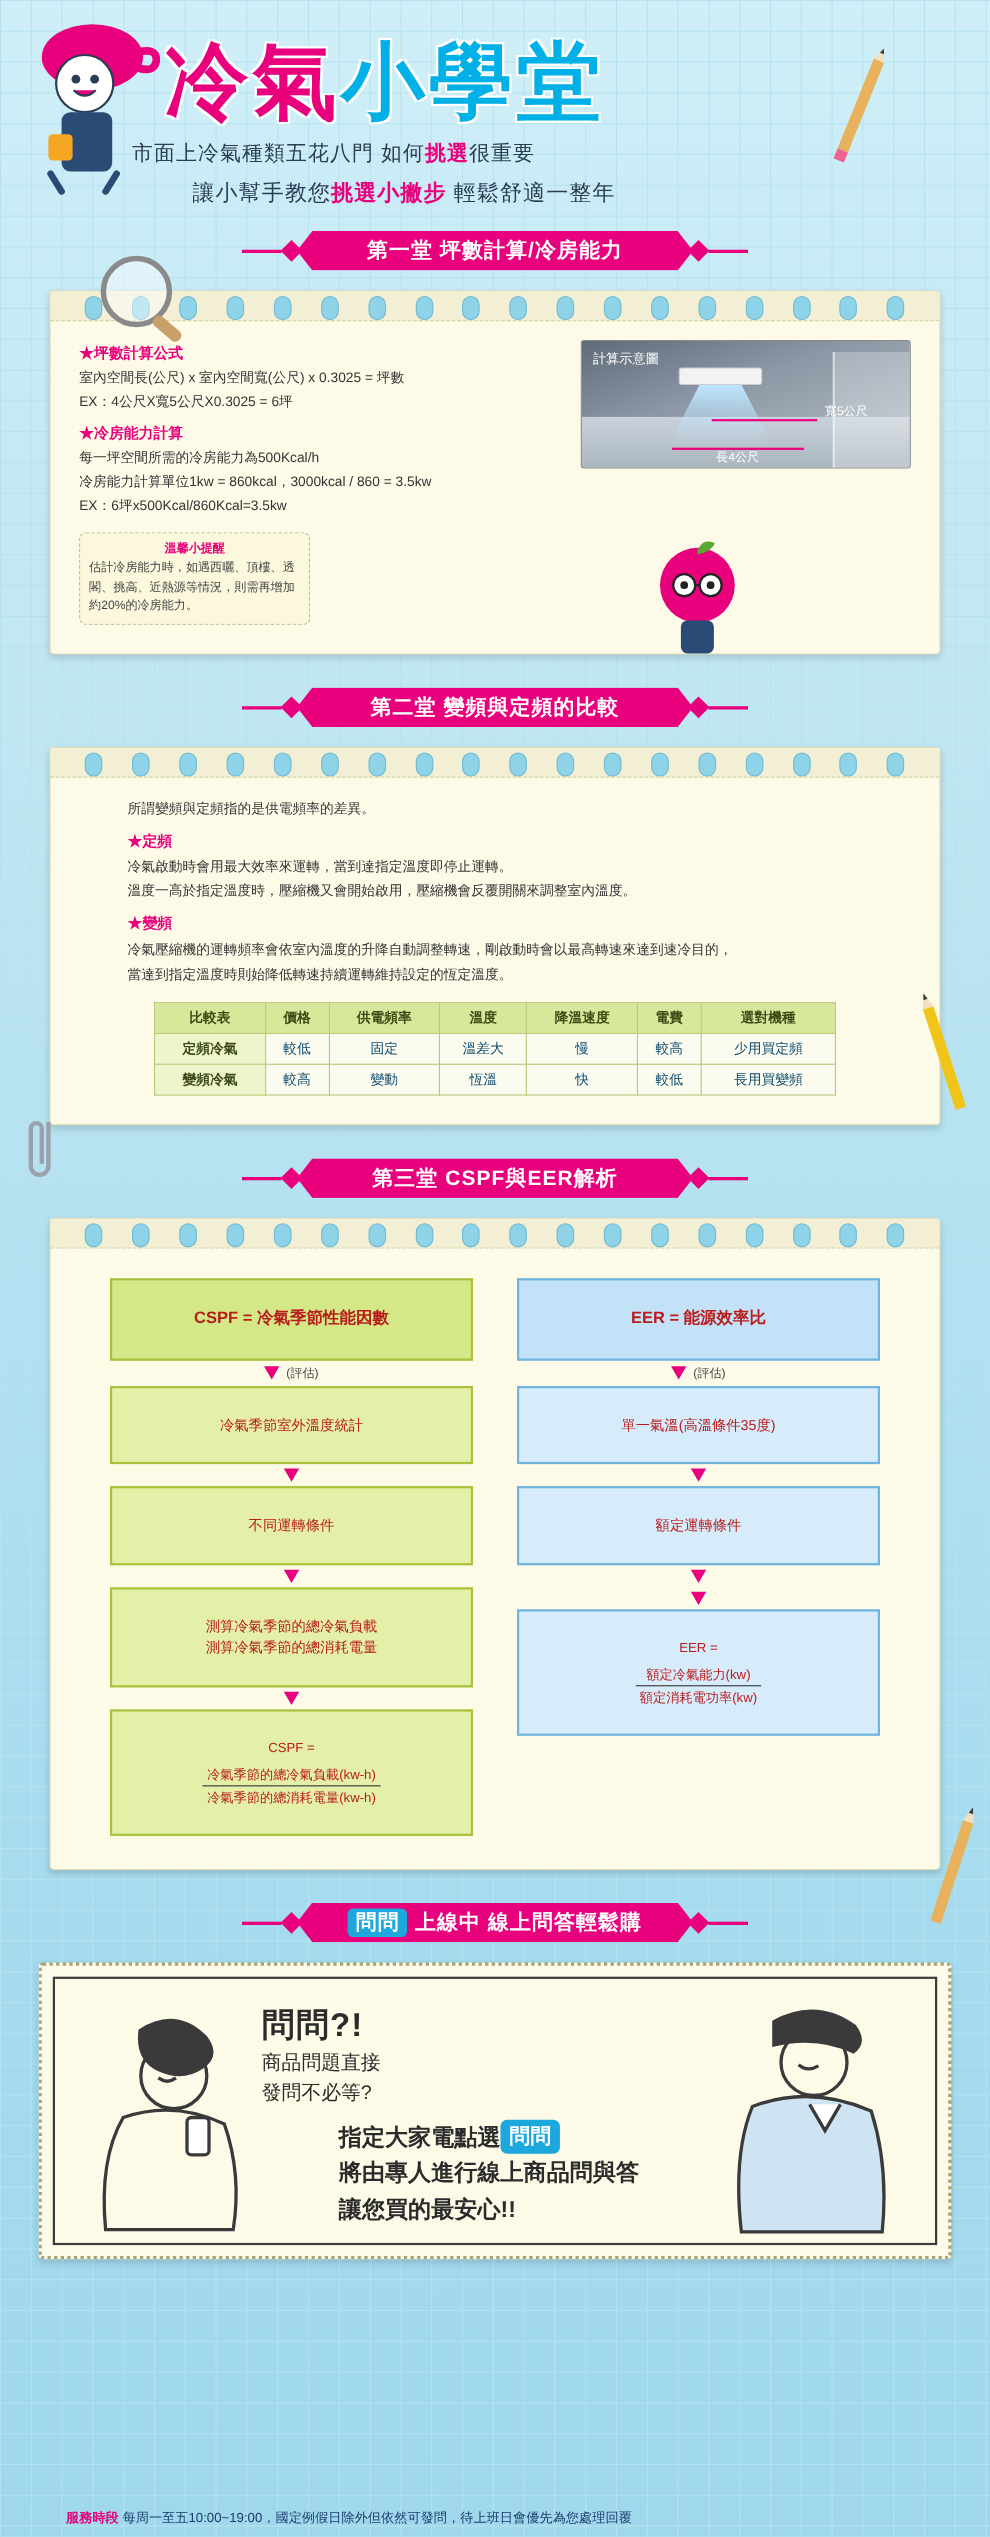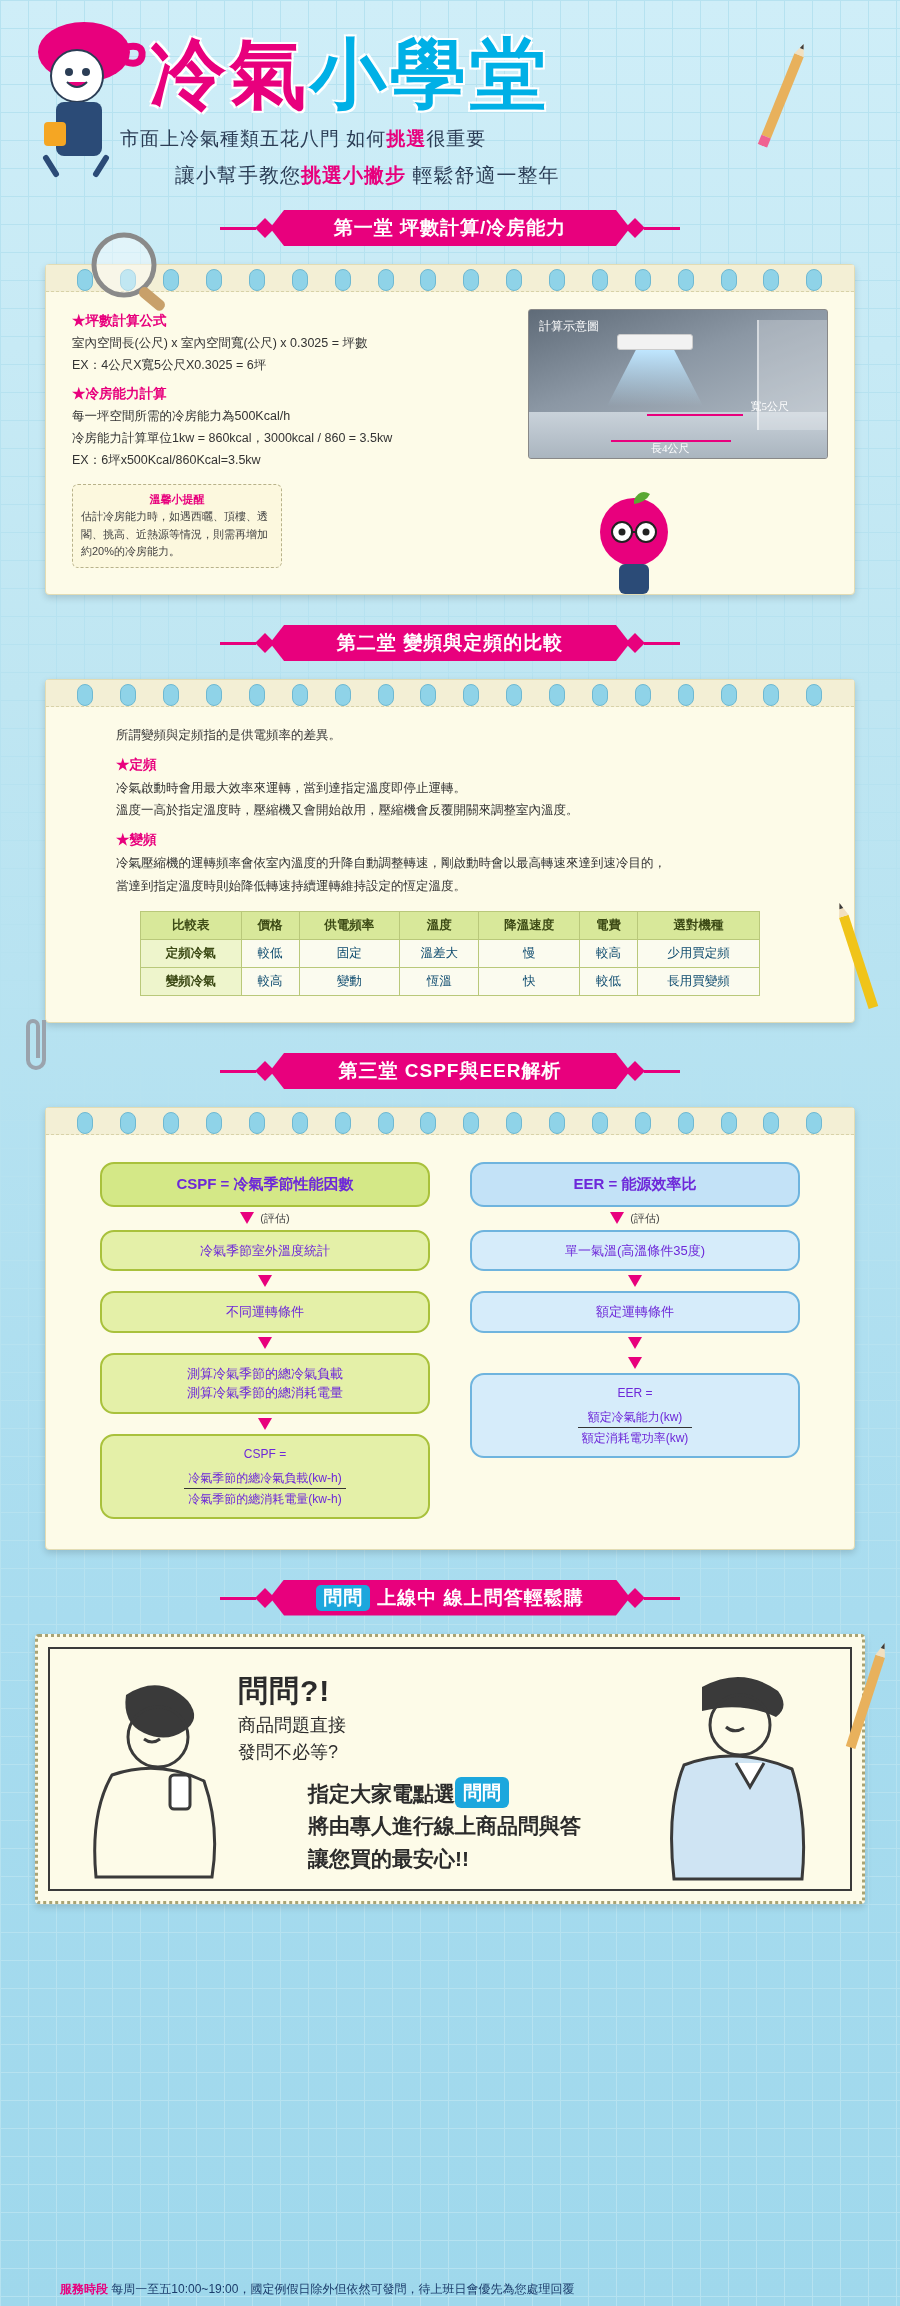--- a/index.html
+++ b/index.html
@@ -63,23 +63,23 @@
   .rings { position:absolute; left:0; right:0; top:4px; height:26px; display:flex; justify-content:space-around; padding:0 18px; }
   .ring { width:16px; height:22px; border-radius:8px; background:#8fd3e8; border:1px solid #6fb9d2; }
 
   
   .l1 { display:flex; gap:18px; }
   .l1-left { flex:1; font-size:12.5px; color:#333; line-height:1.75; }
   .star { color:#e8007d; font-weight:bold; font-size:13.5px; display:block; margin-top:6px; }
   .star:first-child { margin-top:0; }
   .l1-right { width:300px; }
   .diagram {
-    position:relative; width:300px; height:150px; border-radius:3px;
+    position:relative; width:300px; height:117px; border-radius:3px;
     background:linear-gradient(160deg,#5f6b78 0%,#8b97a4 40%,#b9c3cc 100%);
-    overflow:hidden; border:1px solid #888;font-family:Liberation Serif, serif;
+    overflow:hidden; border:1px solid #888;
   }
   .diagram .floor { position:absolute; left:0; bottom:0; width:100%; height:46px; background:linear-gradient(#c9d2da,#aab5bf); }
   .diagram .ac { position:absolute; left:88px; top:24px; width:76px; height:16px; background:#f2f2f2; border-radius:3px; border:1px solid #ccc; }
   .diagram .cold { position:absolute; left:78px; top:40px; width:96px; height:56px;
       background:linear-gradient(#bfe6ff,rgba(191,230,255,0)); clip-path:polygon(30% 0,70% 0,100% 100%,0 100%); }
   .diagram .win { position:absolute; right:0; top:10px; width:70px; height:110px; background:rgba(255,255,255,.25); border-left:2px solid rgba(255,255,255,.5); }
   .diagram .arrow-w { position:absolute; left:118px; bottom:42px; width:96px; height:2px; background:#e8007d; }
   .diagram .arrow-l { position:absolute; left:82px; bottom:16px; width:120px; height:2px; background:#e8007d; }
   .diagram .lbl { position:absolute; font-size:11px; color:#fff; }
   .diag-title { position:absolute; left:10px; top:8px; font-size:12px; color:#fff; }
@@ -96,22 +96,22 @@
   table.cmp { border-collapse:collapse; width:620px; margin:14px auto 0; font-size:12.5px; }
   table.cmp th, table.cmp td { border:1px solid #b9c87a; padding:5px 4px; text-align:center; }
   table.cmp thead th { background:#d8e89a; font-weight:bold; color:#3c4a15; }
   table.cmp tbody th { background:#eef5cc; font-weight:bold; color:#3c4a15; }
   table.cmp tbody td { background:#fbfbef; color:#0c4a6e; }
 
   
   .flow { display:flex; gap:40px; justify-content:center; padding:10px 0 4px; }
   .col { width:330px; display:flex; flex-direction:column; align-items:center; }
   .node {
-    width:100%; border-radius:14px; padding:9px 6px; text-align:center;
-    font-size:13px; line-height:1.5; border:2px solid; color:#6d28d9;
+    width:100%; border-radius:0; padding:24px 6px; text-align:center;
+    font-size:13px; line-height:1.5; border:2px solid; color:#b91c1c;
   }
   .col.green .node { background:#e4f0a8; border-color:#a9c13c; }
   .col.green .node.head { background:#d4e887; font-weight:bold; font-size:15px; }
   .col.blue .node { background:#d6ecfa; border-color:#6fb4de; }
   .col.blue .node.head { background:#c3e2f7; font-weight:bold; font-size:15px; }
   .arrow { display:flex; align-items:center; gap:6px; padding:4px 0; font-size:11px; color:#444; }
   .arrow .tri { width:0;height:0;border-left:7px solid transparent;border-right:7px solid transparent;border-top:12px solid #e8007d; }
   .frac { display:inline-block; vertical-align:middle; text-align:center; }
   .frac .num { border-bottom:1px solid #333; padding:0 4px 1px; display:block; }
   .frac .den { padding:1px 4px 0; display:block; }

